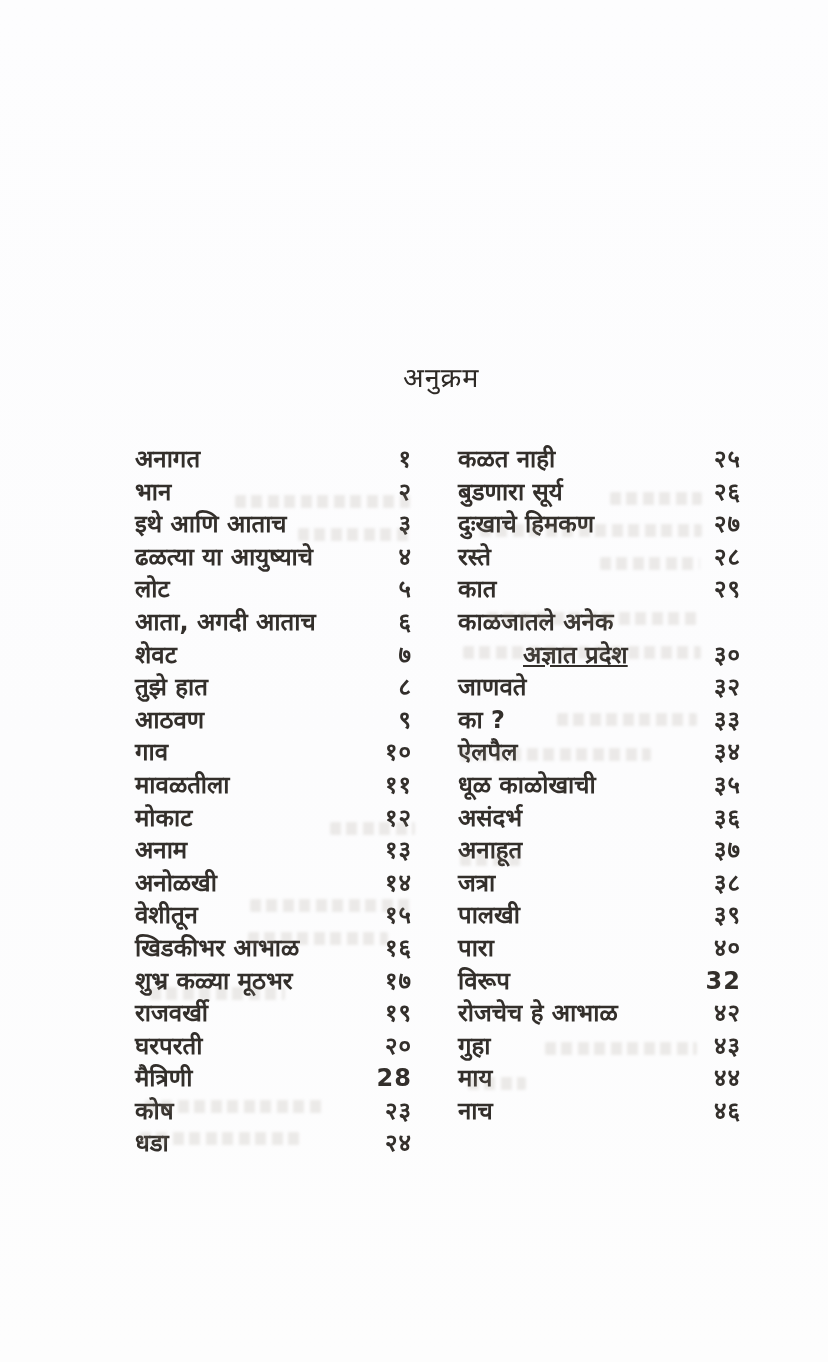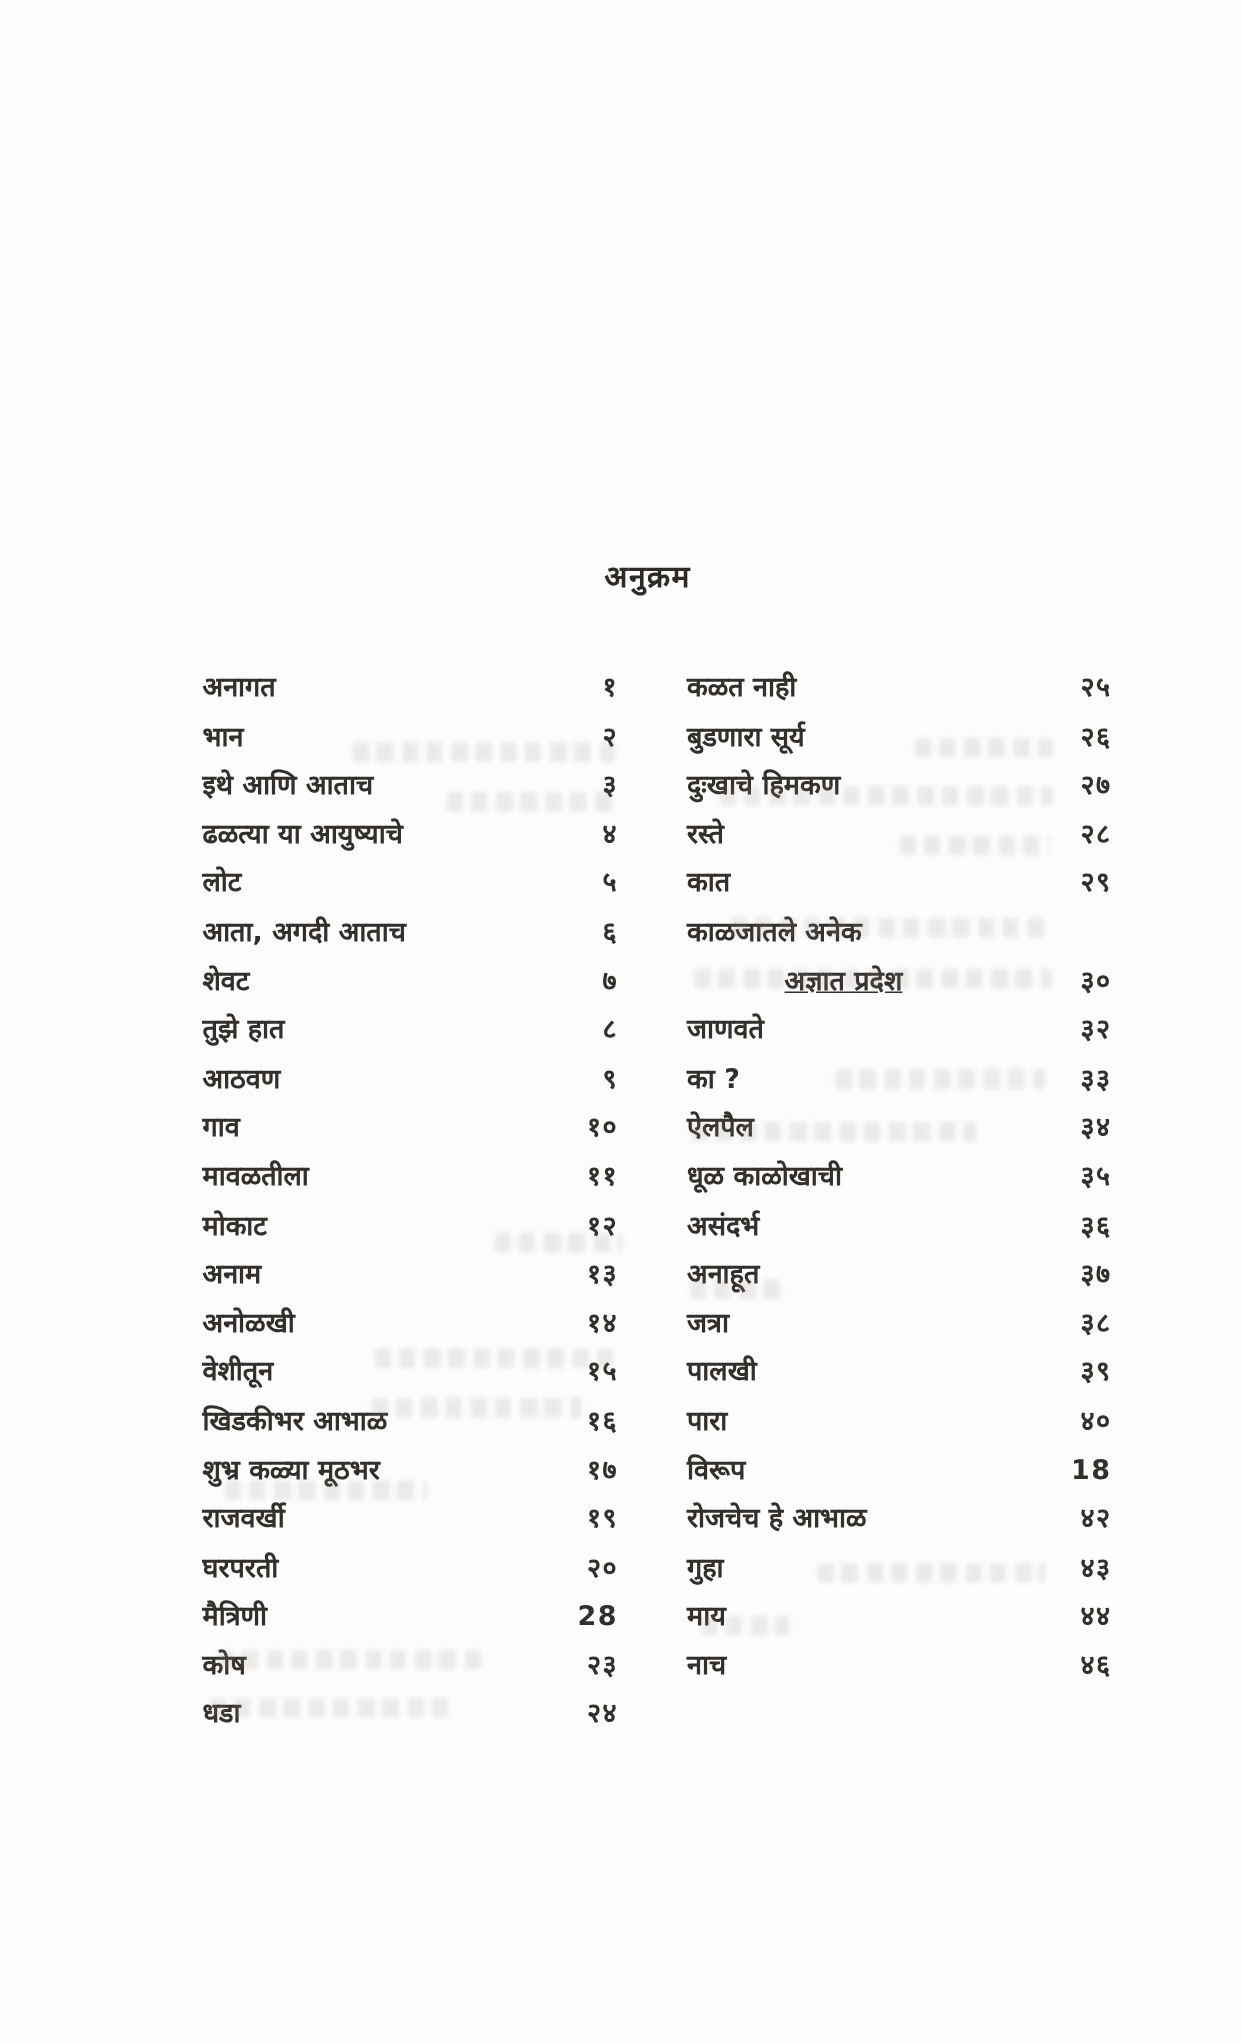--- a/index.html
+++ b/index.html
@@ -7,30 +7,30 @@
     width:828px;height:1362px;
     background:#fdfdfe;
     font-family:"DejaVu Sans","Liberation Sans",sans-serif;
   }
   .page{
     position:relative;width:828px;height:1362px;overflow:hidden;
     background:linear-gradient(180deg,#fdfdfe 0%,#fcfcfd 55%,#fdfdfd 100%);
     color:#332f2b;
   }
   .title{
-    position:absolute;top:370px;left:403px;margin:0;
-    font-size:20px;font-weight:700;letter-spacing:1px;
+    position:absolute;top:358px;left:403px;margin:0;
+    font-size:27px;font-weight:400;letter-spacing:1px;
     color:#2e2a26;
   }
   .toc-col{position:absolute;top:444px;}
   .toc-left{left:135px;width:277px;}
   .toc-right{left:458px;width:283px;text-align:center;}
   .toc-row{
     display:flex;justify-content:space-between;align-items:baseline;
-    height:32.6px;font-size:18px;font-weight:600;line-height:30px;
+    height:32.6px;font-size:24px;font-weight:600;line-height:30px;
     white-space:nowrap;color:#332f2b;
   }
   .toc-row .p{font-weight:600;letter-spacing:1px;}
   .toc-row.indent .t{padding-left:65px;text-decoration:underline;}
   
   .bleed{
     position:absolute;height:13px;border-radius:2px;
     opacity:.17;filter:blur(1.7px);
     background:repeating-linear-gradient(90deg,
       #9a9083 0px,#9a9083 11px,transparent 11px,transparent 16px,
@@ -194,21 +194,21 @@
       <div class="toc-row">
         <span class="t">पालखी</span>
         <span class="p">३९</span>
       </div>
       <div class="toc-row">
         <span class="t">पारा</span>
         <span class="p">४०</span>
       </div>
       <div class="toc-row">
         <span class="t">विरूप</span>
-        <span class="p">18</span>
+        <span class="p">32</span>
       </div>
       <div class="toc-row">
         <span class="t">रोजचेच हे आभाळ</span>
         <span class="p">४२</span>
       </div>
       <div class="toc-row">
         <span class="t">गुहा</span>
         <span class="p">४३</span>
       </div>
       <div class="toc-row">

